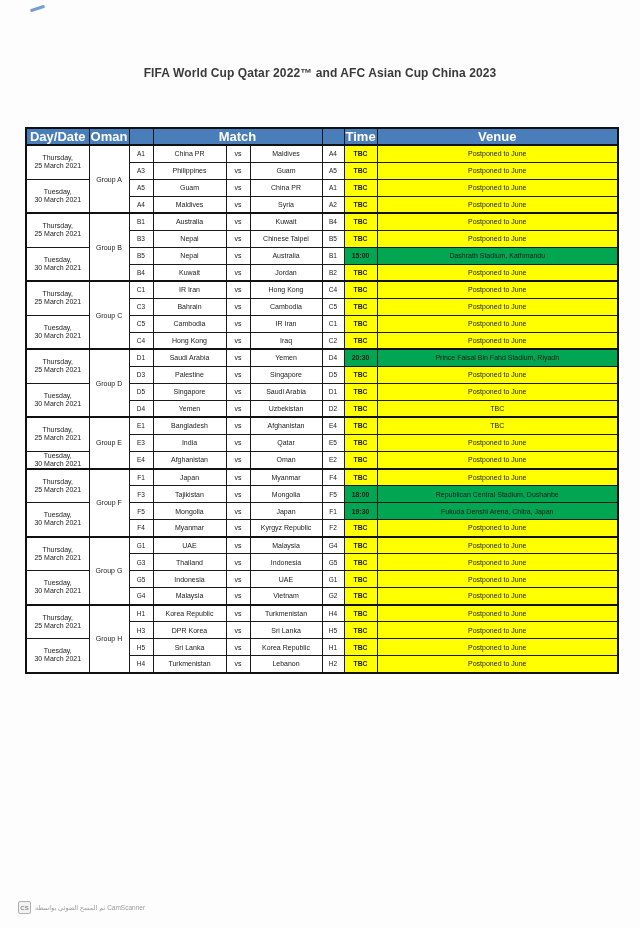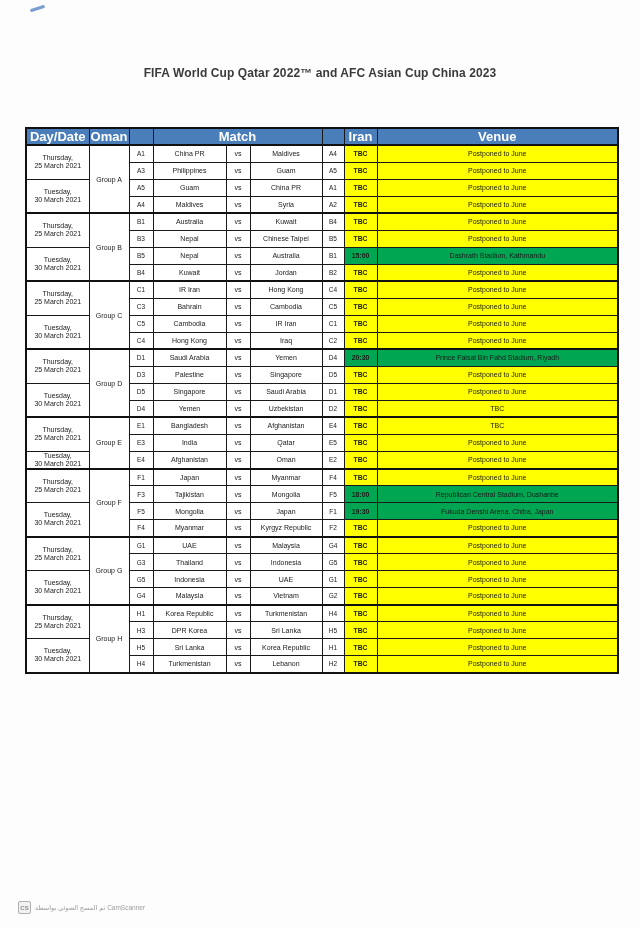--- a/index.html
+++ b/index.html
@@ -58,21 +58,21 @@
           <col style="width:33px">
           <col style="width:241px">
       </colgroup>
       <thead>
         <tr>
           <th>Day/Date</th>
           <th>Oman</th>
           <th></th>
           <th colspan="3">Match</th>
           <th></th>
-          <th>Iran</th>
+          <th>Time</th>
           <th>Venue</th>
         </tr>
       </thead>
       <tbody id="schedule-body">
           <tr class="group-start">
             <td class="date" rowspan="2">
               <div>Thursday,</div>
               <div>25 March 2021</div>
             </td>
             <td class="group" rowspan="4">Group A</td>

